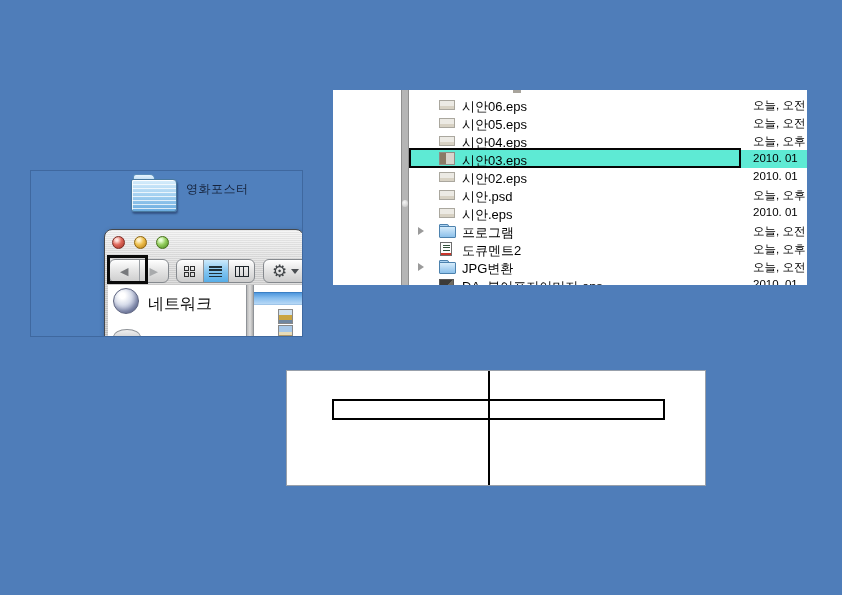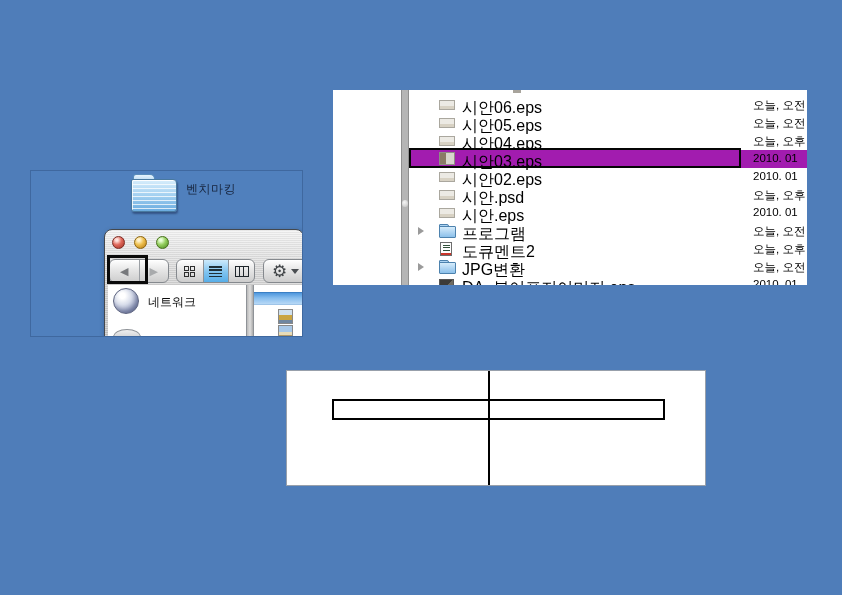--- a/index.html
+++ b/index.html
@@ -71,21 +71,21 @@
   .gear-btn{left:158px;width:48px;display:flex;align-items:center;justify-content:flex-start;padding-left:8px;}
   .gear-glyph{font-size:17px;color:#3f4346;line-height:1;}
   .gear-caret{width:0;height:0;border-left:4px solid transparent;border-right:4px solid transparent;border-top:5px solid #4a4e52;margin-left:4px;}
 
   .win-content{left:0;top:55px;width:200px;height:54px;}
   .win-sidebar{left:3px;top:0;width:139px;height:54px;background:#fff;border-right:1px solid #8f9398;box-sizing:border-box;overflow:hidden;}
   .globe{left:5px;top:3px;width:26px;height:26px;border-radius:50%;
     background:radial-gradient(circle at 35% 28%,#ffffff 0 12%,#d7dcea 40%,#9aa3c2 70%,#687095 100%);
     border:1px solid #5d6480;box-sizing:border-box;
     box-shadow:inset -2px -3px 4px rgba(40,50,90,0.35);}
-  .net-label{left:40px;top:9px;font-size:12px;color:#0c0c0c;}
+  .net-label{left:40px;top:9px;font-size:16px;color:#0c0c0c;}
   .disk{left:5px;top:44px;width:28px;height:16px;border-radius:50%;
     background:linear-gradient(180deg,#efefef,#b9bcc0);border:1px solid #8d9196;box-sizing:border-box;}
   .win-divider{left:142px;top:0;width:7px;height:54px;
     background:linear-gradient(90deg,#b9b9b9,#dedede 50%,#ababab);border-right:1px solid #8f9398;box-sizing:border-box;}
   .mini-list{left:149px;top:0;width:48px;height:54px;background:#fff;overflow:hidden;}
   .mini-header{left:0;top:7px;width:48px;height:13px;
     background:linear-gradient(180deg,#4e97dd 0%,#86bdee 45%,#b7d8f6 100%);
     border-top:1px solid #3a7fc4;border-bottom:1px solid #9ec4e8;box-sizing:border-box;}
   .mini-thumb{left:24px;width:15px;height:15px;border:1px solid #888;box-sizing:border-box;}
   .mini-thumb.t1{top:24px;background:linear-gradient(180deg,#cfe0ee 0 40%,#c9a441 40% 75%,#6f86a0 75%);}
@@ -102,27 +102,27 @@
   .lf-item.i1{left:5px;top:59px;}
   .lf-item.i2{left:1px;top:161px;}
   .scroll-strip{left:68px;top:0;width:8px;height:195px;background:#b5b5b5;
     border-left:1px solid #8f8f8f;border-right:1px solid #8f8f8f;box-sizing:border-box;}
   .scroll-knob{left:69px;top:110px;width:6px;height:7px;border-radius:50%;
     background:radial-gradient(circle at 40% 35%,#f4f4f4,#c2c2c2);}
   .file-list{left:76px;top:0;width:398px;height:195px;overflow:hidden;}
   .icon-sliver{left:104px;top:0;width:8px;height:3px;background:#a8a49c;}
   .rows{position:absolute;left:0;top:6px;width:398px;}
   .frow{position:relative;width:398px;height:18px;display:flex;align-items:center;box-sizing:border-box;}
-  .frow.selected{background:#a21caf;}
+  .frow.selected{background:#5eead4;}
   .sel-frame{position:absolute;left:0;top:-2px;width:332px;height:20px;
     border:2.5px solid #050505;box-sizing:border-box;pointer-events:none;z-index:4;}
   .cell-tri{position:absolute;left:9px;top:5px;width:0;height:0;
     border-top:4.5px solid transparent;border-bottom:4.5px solid transparent;border-left:6px solid #9a9a9a;}
   .cell-icon{position:absolute;left:30px;top:2px;width:16px;height:13px;}
-  .cell-name{position:absolute;left:53px;top:2px;font-size:16px;color:#000;white-space:nowrap;}
+  .cell-name{position:absolute;left:53px;top:2px;font-size:13px;color:#000;white-space:nowrap;}
   .cell-date{position:absolute;left:344px;top:2px;width:54px;overflow:hidden;
     font-size:11.5px;color:#000;white-space:nowrap;}
   
   .ic{position:absolute;box-sizing:border-box;}
   .ic.eps-thumb{left:0;top:2px;width:16px;height:10px;background:#eceae4;border:1px solid #aaa79e;
     box-shadow:inset 0 -3px 0 #d8d2c4;}
   .ic.photo-thumb{left:0;top:0;width:16px;height:13px;border:1px solid #8f8c84;
     background:linear-gradient(90deg,#8a7a65 0 45%,#d8d4cc 45%);}
   .ic.dark-thumb{left:0;top:1px;width:15px;height:12px;border:1px solid #555;
     background:linear-gradient(135deg,#3c3a38 0 55%,#6e6a60 55%);}
@@ -143,21 +143,21 @@
 </style>
 </head>
 <body>
 
 <div class="abs desk-frag">
 
   <div class="abs big-folder">
     <div class="tab"></div>
     <div class="bodyp"></div>
   </div>
-  <div class="abs desk-folder-label">벤치마킹</div>
+  <div class="abs desk-folder-label">영화포스터</div>
 
   <div class="abs metal-win">
     <div class="abs tl red"></div>
     <div class="abs tl yel"></div>
     <div class="abs tl grn"></div>
 
     <div class="abs btn-group bf-group">
       <div class="bf-half back">
         <span>◀</span>
       </div>

